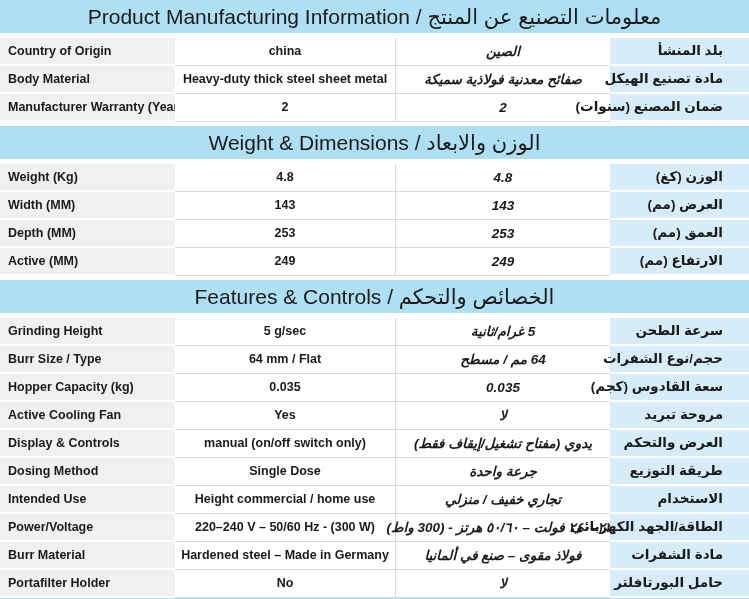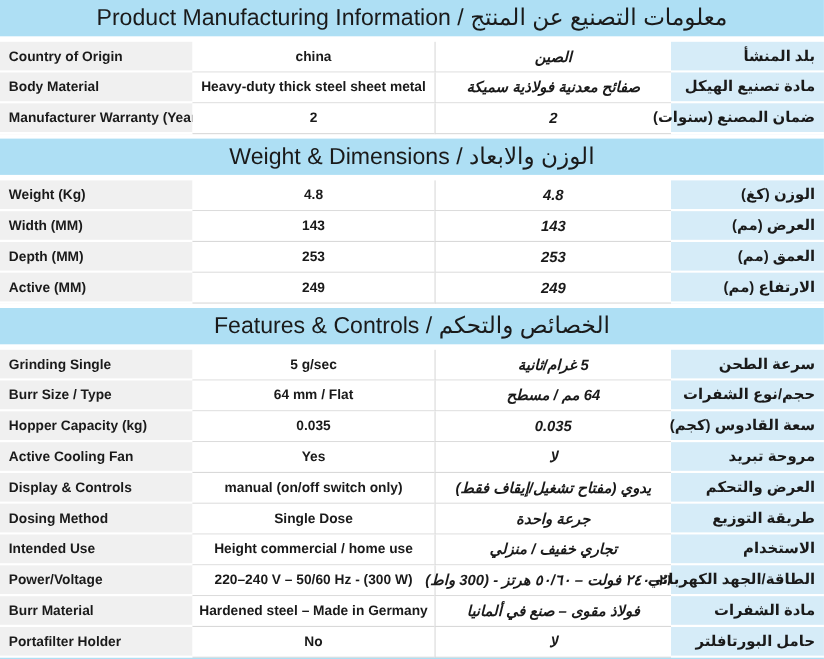--- a/index.html
+++ b/index.html
@@ -72,21 +72,21 @@
     border-bottom: 1px solid var(--border, #d9d9d9);
     border-left: 1px solid var(--border, #d9d9d9);
     font-size: 13.5px;
     white-space: nowrap;
     font-style: italic;
   }
 
   .ar-label {
     background: var(--label-blue, #d6ecf8);
     justify-content: flex-start; 
-    padding-right: 8px;
+    padding-right: 26px;
     border-bottom: 2px solid #ffffff;
     font-size: 13.5px;
     white-space: nowrap;
     overflow: visible;
   }
 
   .bottom-strip {
     background: var(--header-blue, #aedff4);
     flex: 1 1 auto;
     min-height: 7px;
@@ -159,21 +159,21 @@
   </div>
 </div>
   </section>
 
   <section class="spec-section" style="display:contents">
     <div class="section-header">
       <span class="section-title">Features &amp; Controls / الخصائص والتحكم</span>
     </div>
     <div class="rows" style="display:contents">
   <div class="row">
-    <div class="cell en-label">Grinding Single</div>
+    <div class="cell en-label">Grinding Height</div>
     <div class="cell en-value">5 g/sec</div>
     <div class="cell ar-value" dir="rtl">5 غرام/ثانية</div>
     <div class="cell ar-label" dir="rtl">سرعة الطحن</div>
   </div>
 
   <div class="row">
     <div class="cell en-label">Burr Size / Type</div>
     <div class="cell en-value">64 mm / Flat</div>
     <div class="cell ar-value" dir="rtl">64 مم / مسطح</div>
     <div class="cell ar-label" dir="rtl">حجم/نوع الشفرات</div>

